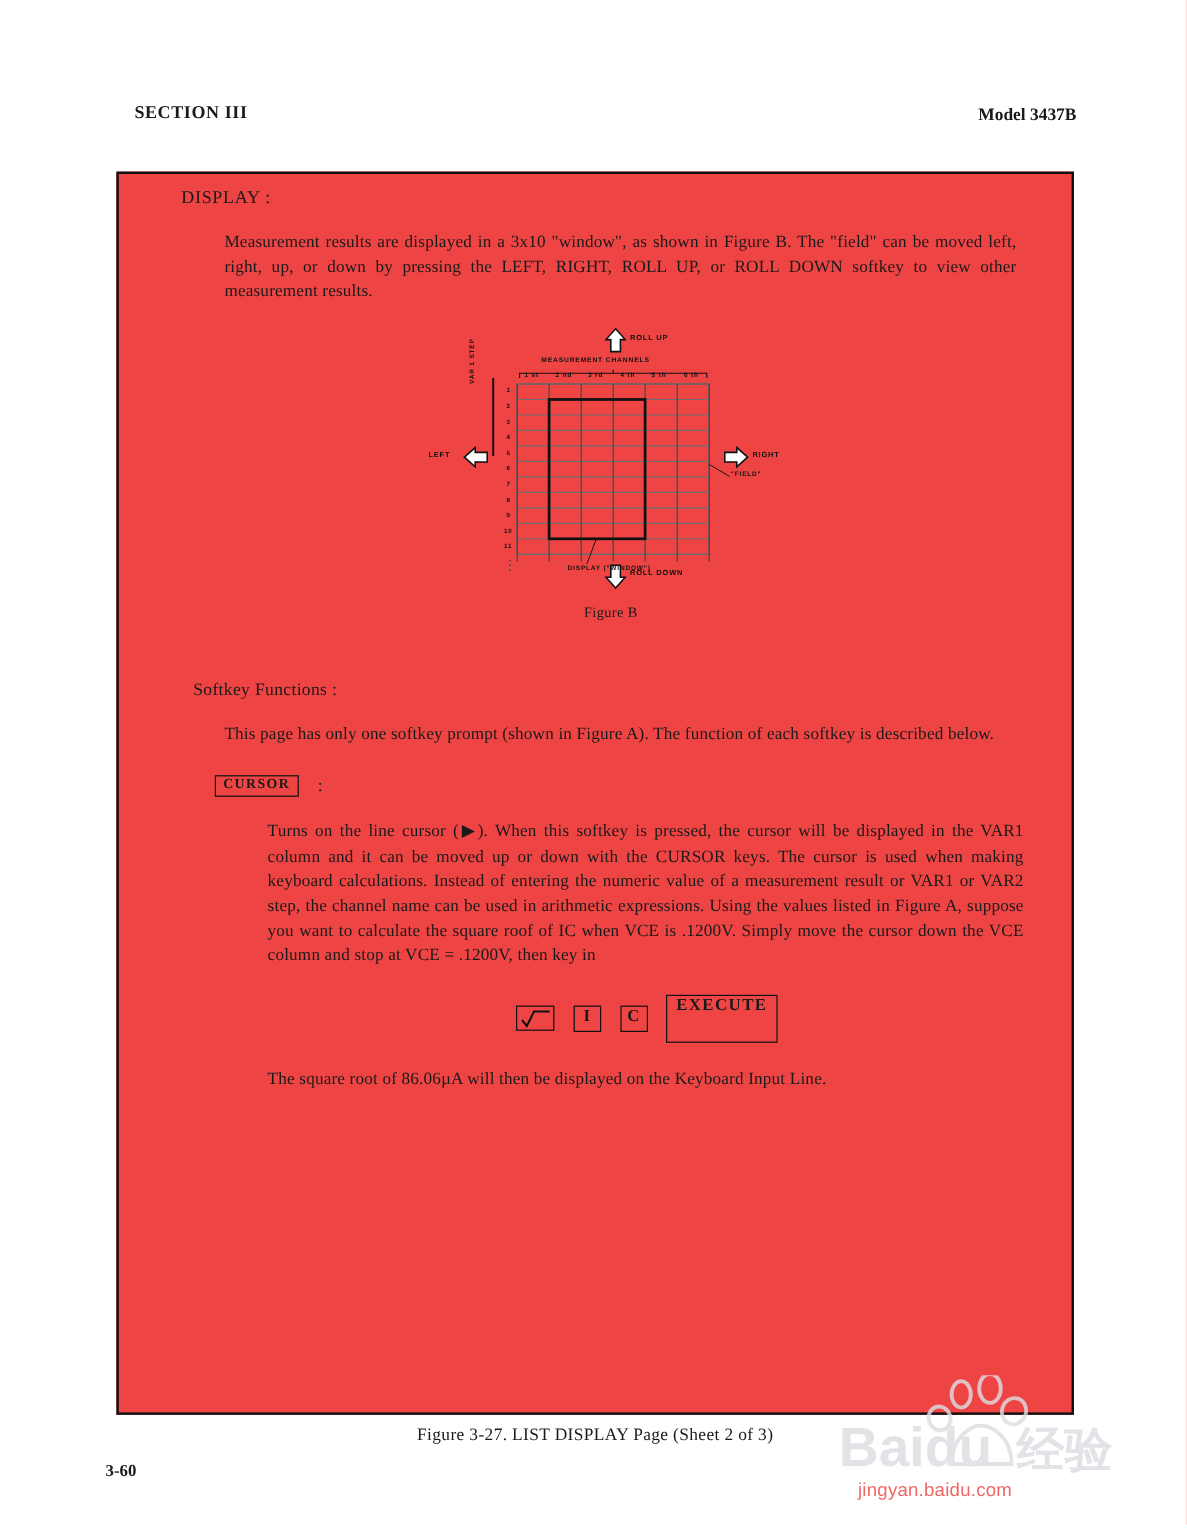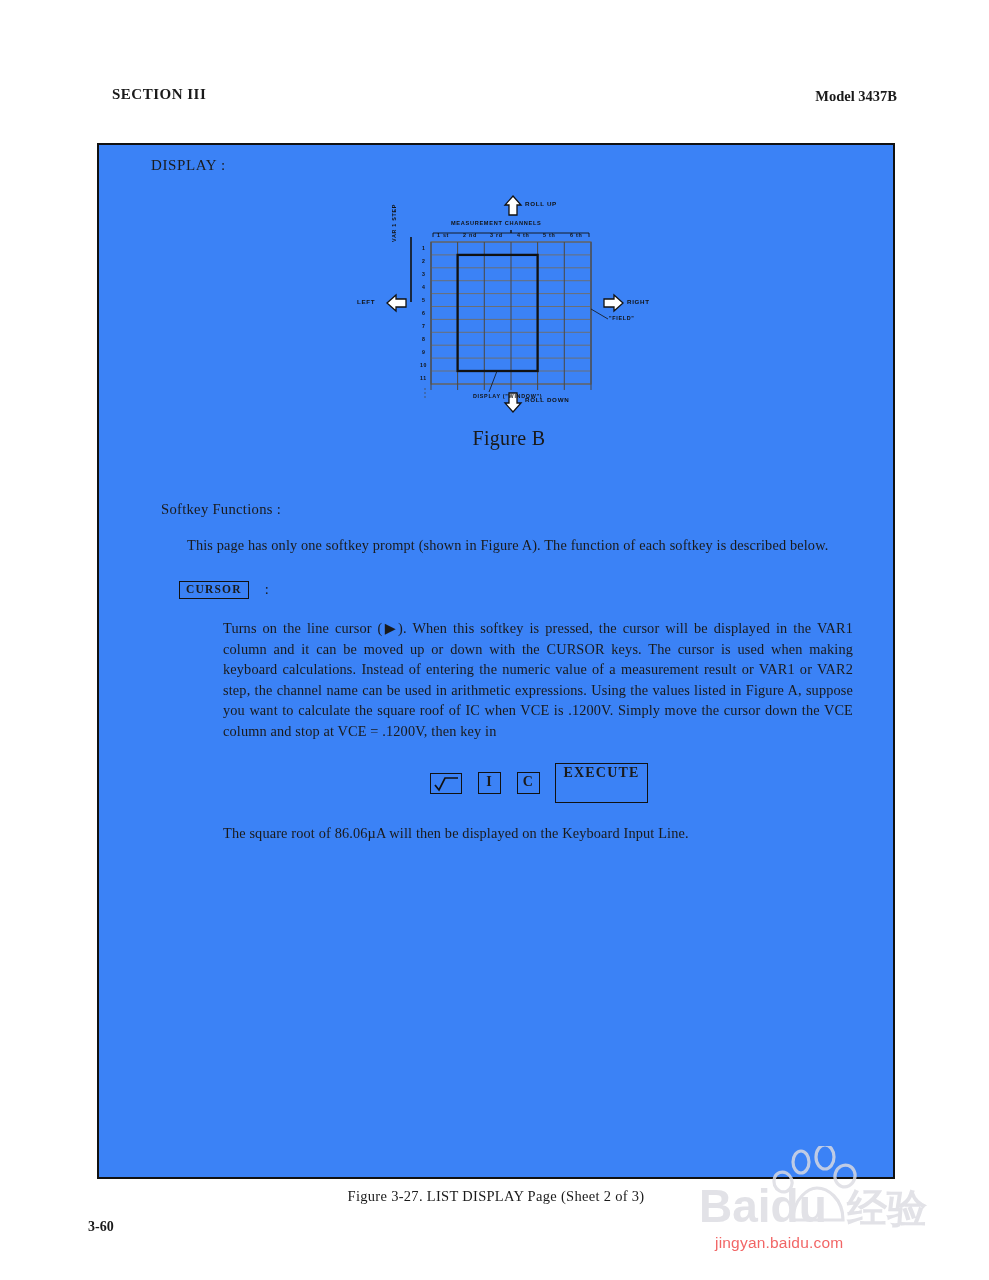--- a/index.html
+++ b/index.html
@@ -31,21 +31,21 @@
     font-family: "Liberation Serif", serif;
   }
 
   
   .frame {
     position: absolute;
     left: 97px; top: 143px;
     width: 798px; height: 1036px;
     border: 2.5px solid #111;
     box-sizing: border-box;
-    background: #3b82f6;
+    background: #ef4444;
   }
 
   .inner {
     position: absolute;
     left: 52px; top: 8px; right: 26px;
     font-size: 14.5px;
     line-height: 1.42;
   }
 
   .lbl-display { font-size: 15px; letter-spacing: 0.6px; margin-top: 2px; }
@@ -77,21 +77,21 @@
     font-family: "Liberation Sans", sans-serif;
     font-size: 6.2px;
     font-weight: bold;
     letter-spacing: 0.7px;
     color: #111;
     white-space: nowrap;
   }
 
   .fig-caption {
     text-align: center;
-    font-size: 20px;
+    font-size: 12px;
     margin-top: 6px;
     letter-spacing: 0.3px;
   }
 
   .lbl-softkey {
     font-size: 14.6px;
     margin-top: 46px;
     margin-left: 10px;
     letter-spacing: 0.3px;
   }
@@ -181,20 +181,21 @@
 <div class="page-header">
   <div class="hdr-left">SECTION  III</div>
   <div class="hdr-right">Model 3437B</div>
 </div>
 
 <div class="frame">
   <div class="inner">
 
     <div class="lbl-display">DISPLAY :</div>
 
+    <div class="para">Measurement results are displayed in a 3x10 "window", as shown in Figure B.  The "field" can be moved left, right, up, or down by pressing the LEFT, RIGHT, ROLL UP, or ROLL DOWN softkey to view other measurement results.</div>
 
     <div class="figure-wrap">
       <div class="diagram">
         <svg width="300" height="228" viewBox="0 0 300 228">
 
           <g>
             <path d="M 148 6 L 156 15 L 152 15 L 152 25 L 144 25 L 144 15 L 140 15 Z" fill="#ffffff" stroke="#111" stroke-width="1.3"></path>
           </g>
 
           <g>

